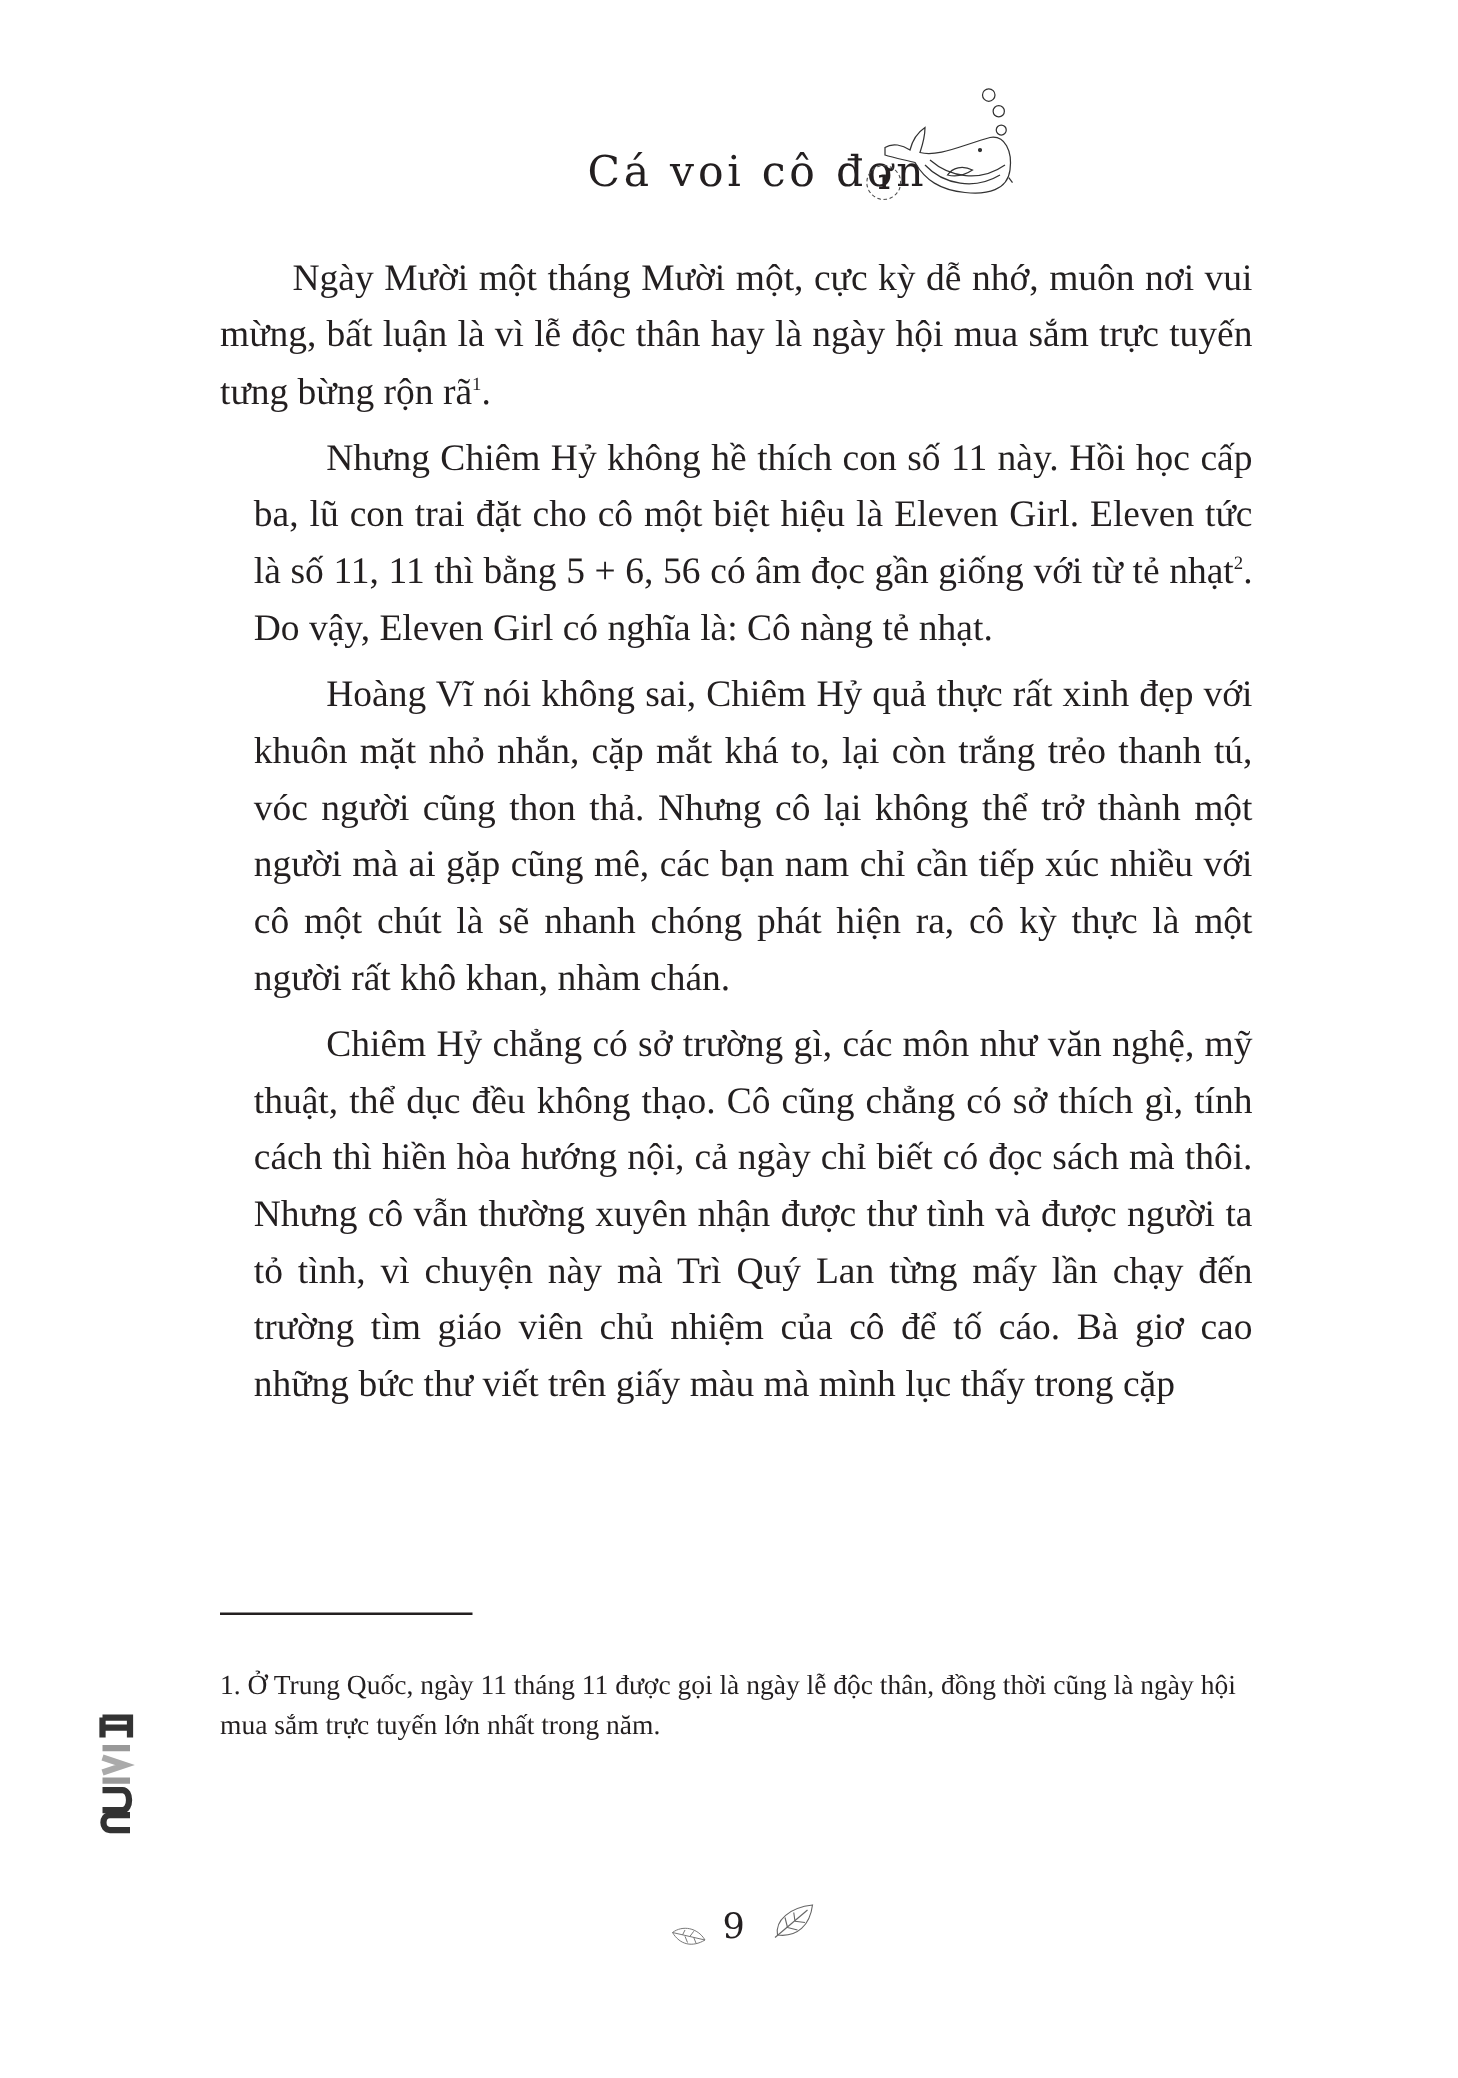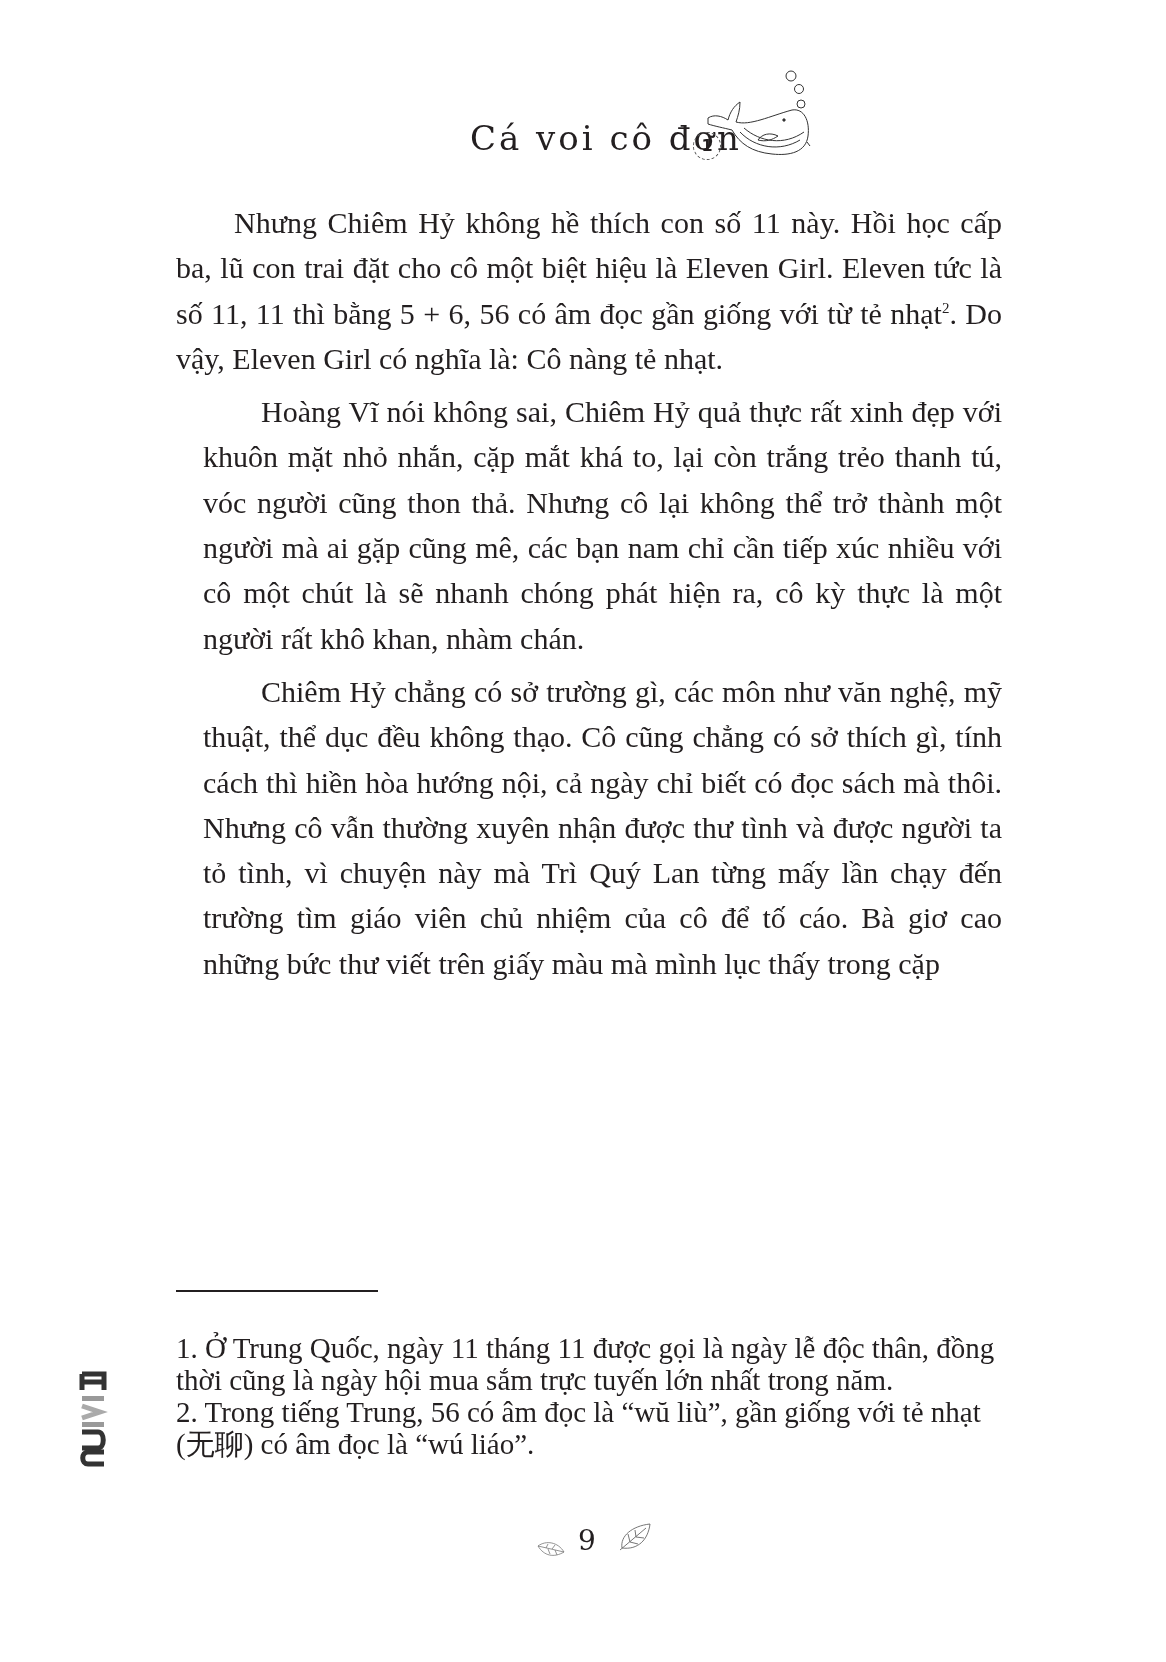--- a/index.html
+++ b/index.html
@@ -21,21 +21,21 @@
     position: absolute; left: 176px; top: 200px; width: 826px;
     font-family: "Liberation Serif", serif; font-size: 30px; line-height: 45.3px;
     text-align: justify; color: #231f20;
   }
   .para { margin: 0 0 0 0; text-indent: 58px; }
   .para + .para { margin-top: 8px; margin-left: 27px; }
   sup { font-size: 15px; line-height: 0; vertical-align: super; }
   .rule { position: absolute; left: 176px; top: 1290px; width: 202px; height: 2px; background: #231f20; }
   .footnotes {
     position: absolute; left: 176px; top: 1332px; width: 826px;
-    font-family: "Liberation Serif", serif; font-size: 29px; line-height: 32px;
+    font-family: "Liberation Serif", serif; font-size: 22px; line-height: 32px;
     color: #231f20;
   }
   .fn { margin: 0; }
   .logo { position: absolute; left: 78px; top: 1368px; width: 30px; height: 100px; }
   .page-num-wrap { position: absolute; left: 0; top: 1510px; width: 1166px; height: 50px; }
   .page-num {
     position: absolute; left: 578px; top: 14px;
     font-family: "DejaVu Serif", serif; font-size: 28px; color: #231f20;
   }
   .leaf-left { position: absolute; left: 536px; top: 30px; width: 30px; height: 20px; }
@@ -53,29 +53,29 @@
   <circle cx="101" cy="38" r="4"></circle>
   <path d="M8 52 C14 48 22 50 28 54 C30 46 34 40 40 36 C40 44 38 50 36 56 C50 60 70 50 92 44 C104 42 110 55 108 70 C106 86 90 90 72 88 C52 86 40 78 32 64 C24 62 14 60 8 58 Z"></path>
   <path d="M40 66 C55 82 80 86 100 74"></path>
   <path d="M44 62 C60 76 84 80 104 66"></path>
   <path d="M58 74 C62 68 70 66 78 70 C72 74 66 76 58 74 Z"></path>
   <circle cx="84" cy="54" r="1.2" fill="#333"></circle>
   <path d="M107 76 L110 80"></path>
 </svg>
 
 <div class="body-text">
+  <p class="para"><span>Ngày Mười một tháng Mười một, cực kỳ dễ nhớ, muôn nơi vui mừng, bất luận là vì lễ độc thân hay là ngày hội mua sắm trực tuyến tưng bừng rộn rã</span><sup>1</sup><span>.</span></p>
   <p class="para"><span>Nhưng Chiêm Hỷ không hề thích con số 11 này. Hồi học cấp ba, lũ con trai đặt cho cô một biệt hiệu là Eleven Girl. Eleven tức là số 11, 11 thì bằng 5 + 6, 56 có âm đọc gần giống với từ tẻ nhạt</span><sup>2</sup><span>. Do vậy, Eleven Girl có nghĩa là: Cô nàng tẻ nhạt.</span></p>
   <p class="para">Hoàng Vĩ nói không sai, Chiêm Hỷ quả thực rất xinh đẹp với khuôn mặt nhỏ nhắn, cặp mắt khá to, lại còn trắng trẻo thanh tú, vóc người cũng thon thả. Nhưng cô lại không thể trở thành một người mà ai gặp cũng mê, các bạn nam chỉ cần tiếp xúc nhiều với cô một chút là sẽ nhanh chóng phát hiện ra, cô kỳ thực là một người rất khô khan, nhàm chán.</p>
   <p class="para">Chiêm Hỷ chẳng có sở trường gì, các môn như văn nghệ, mỹ thuật, thể dục đều không thạo. Cô cũng chẳng có sở thích gì, tính cách thì hiền hòa hướng nội, cả ngày chỉ biết có đọc sách mà thôi. Nhưng cô vẫn thường xuyên nhận được thư tình và được người ta tỏ tình, vì chuyện này mà Trì Quý Lan từng mấy lần chạy đến trường tìm giáo viên chủ nhiệm của cô để tố cáo. Bà giơ cao những bức thư viết trên giấy màu mà mình lục thấy trong cặp</p>
 </div>
 
 <div class="rule"></div>
 <div class="footnotes">
   <p class="fn">1. Ở Trung Quốc, ngày 11 tháng 11 được gọi là ngày lễ độc thân, đồng thời cũng là ngày hội mua sắm trực tuyến lớn nhất trong năm.</p>
-  <p class="fn">2. Trong tiếng Trung, 56 có âm đọc là “wŭ liù”, gần giống với tẻ nhạt (无聊) có âm đọc là “wú liáo”.</p>
 </div>
 
 <svg class="logo" viewBox="0 0 30 100">
   <title>AMUN</title>
   <path d="M4 6 L4 22 M4 6 L26 6 L26 22 M4 14 L26 14" stroke="#333" stroke-width="5" fill="none"></path>
   <rect x="4" y="28" width="22" height="5" fill="#999"></rect>
   <path d="M4 38 L22 44 L4 50" stroke="#aaa" stroke-width="5" fill="none"></path>
   <rect x="4" y="54" width="22" height="5" fill="#999"></rect>
   <path d="M4 64 L20 64 C27 64 27 80 20 80 L4 80" stroke="#333" stroke-width="5" fill="none"></path>
   <path d="M26 86 L10 86 C3 86 3 98 10 98 L26 98" stroke="#333" stroke-width="5" fill="none" transform="translate(0,-2)"></path>

